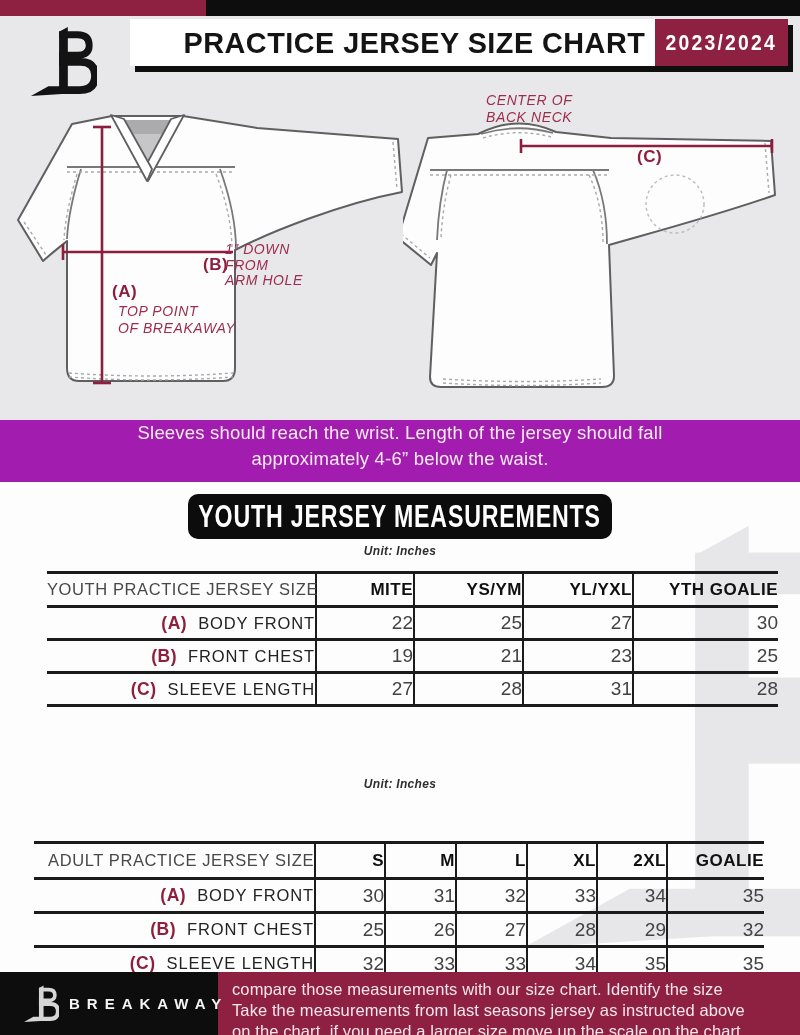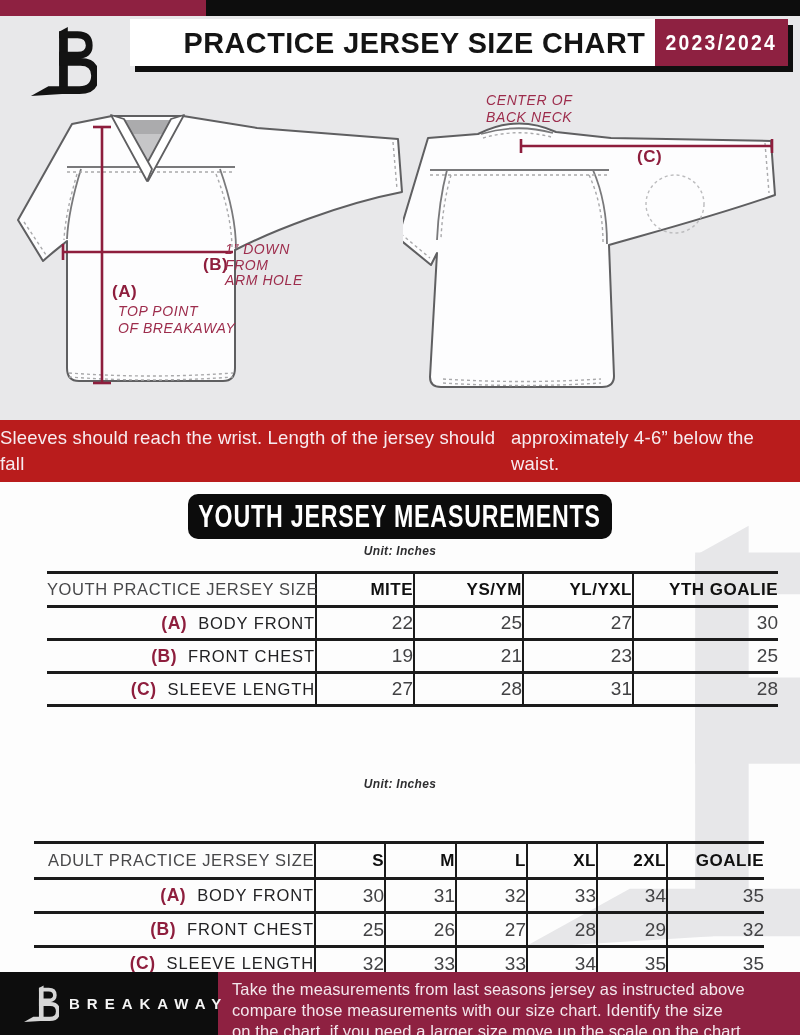--- a/index.html
+++ b/index.html
@@ -37,22 +37,22 @@
   .back-svg  { left:403px; top:88px; }
   .diag-label {
     position:absolute; color:#8e1e3d; font-weight:800; font-size:17px; letter-spacing:.5px;
   }
   .diag-note {
     position:absolute; color:#9d2c4c; font-style:italic; font-size:14px;
     line-height:15.5px; letter-spacing:.6px; font-weight:500; white-space:nowrap;
   }
   
   .notice {
-    position:absolute; left:0; top:420px; width:800px; height:62px; background:#b91c1c;
-    display:flex; flex-direction:row; align-items:center; justify-content:flex-start;
+    position:absolute; left:0; top:420px; width:800px; height:62px; background:#a21caf;
+    display:flex; flex-direction:column; align-items:center; justify-content:flex-start;
     color:#f7ecf0; font-size:18.5px; line-height:26px; letter-spacing:.2px;
   }
   
   .content-bg { position:absolute; left:0; top:482px; width:800px; height:491px; background:#fdfdfd; }
   .watermark { position:absolute; left:498px; top:508px; width:430px; height:452px; color:#e7e7e9; }
   .section-banner {
     position:absolute; left:188px; width:424px; height:45px; background:#0c0c0c; border-radius:10px;
     display:flex; align-items:center; justify-content:center;
   }
   .section-banner .t {
@@ -318,19 +318,19 @@
   </table>
 
   <div class="footer">
     <div class="footer-black">
       <svg class="logo-foot" viewBox="0 0 72 76">
           <use href="#logo-b"></use>
         </svg>
       <div class="brand-word">BREAKAWAY</div>
     </div>
     <div class="footer-maroon">
+      <div>compare those measurements  with our size chart. Identify the size</div>
       <div>Take the measurements from last seasons jersey as instructed above</div>
-      <div>compare those measurements  with our size chart. Identify the size</div>
       <div>on the chart, if you need a larger size move up the scale on the chart</div>
     </div>
   </div>
 
 </div>
 
 </body></html>

